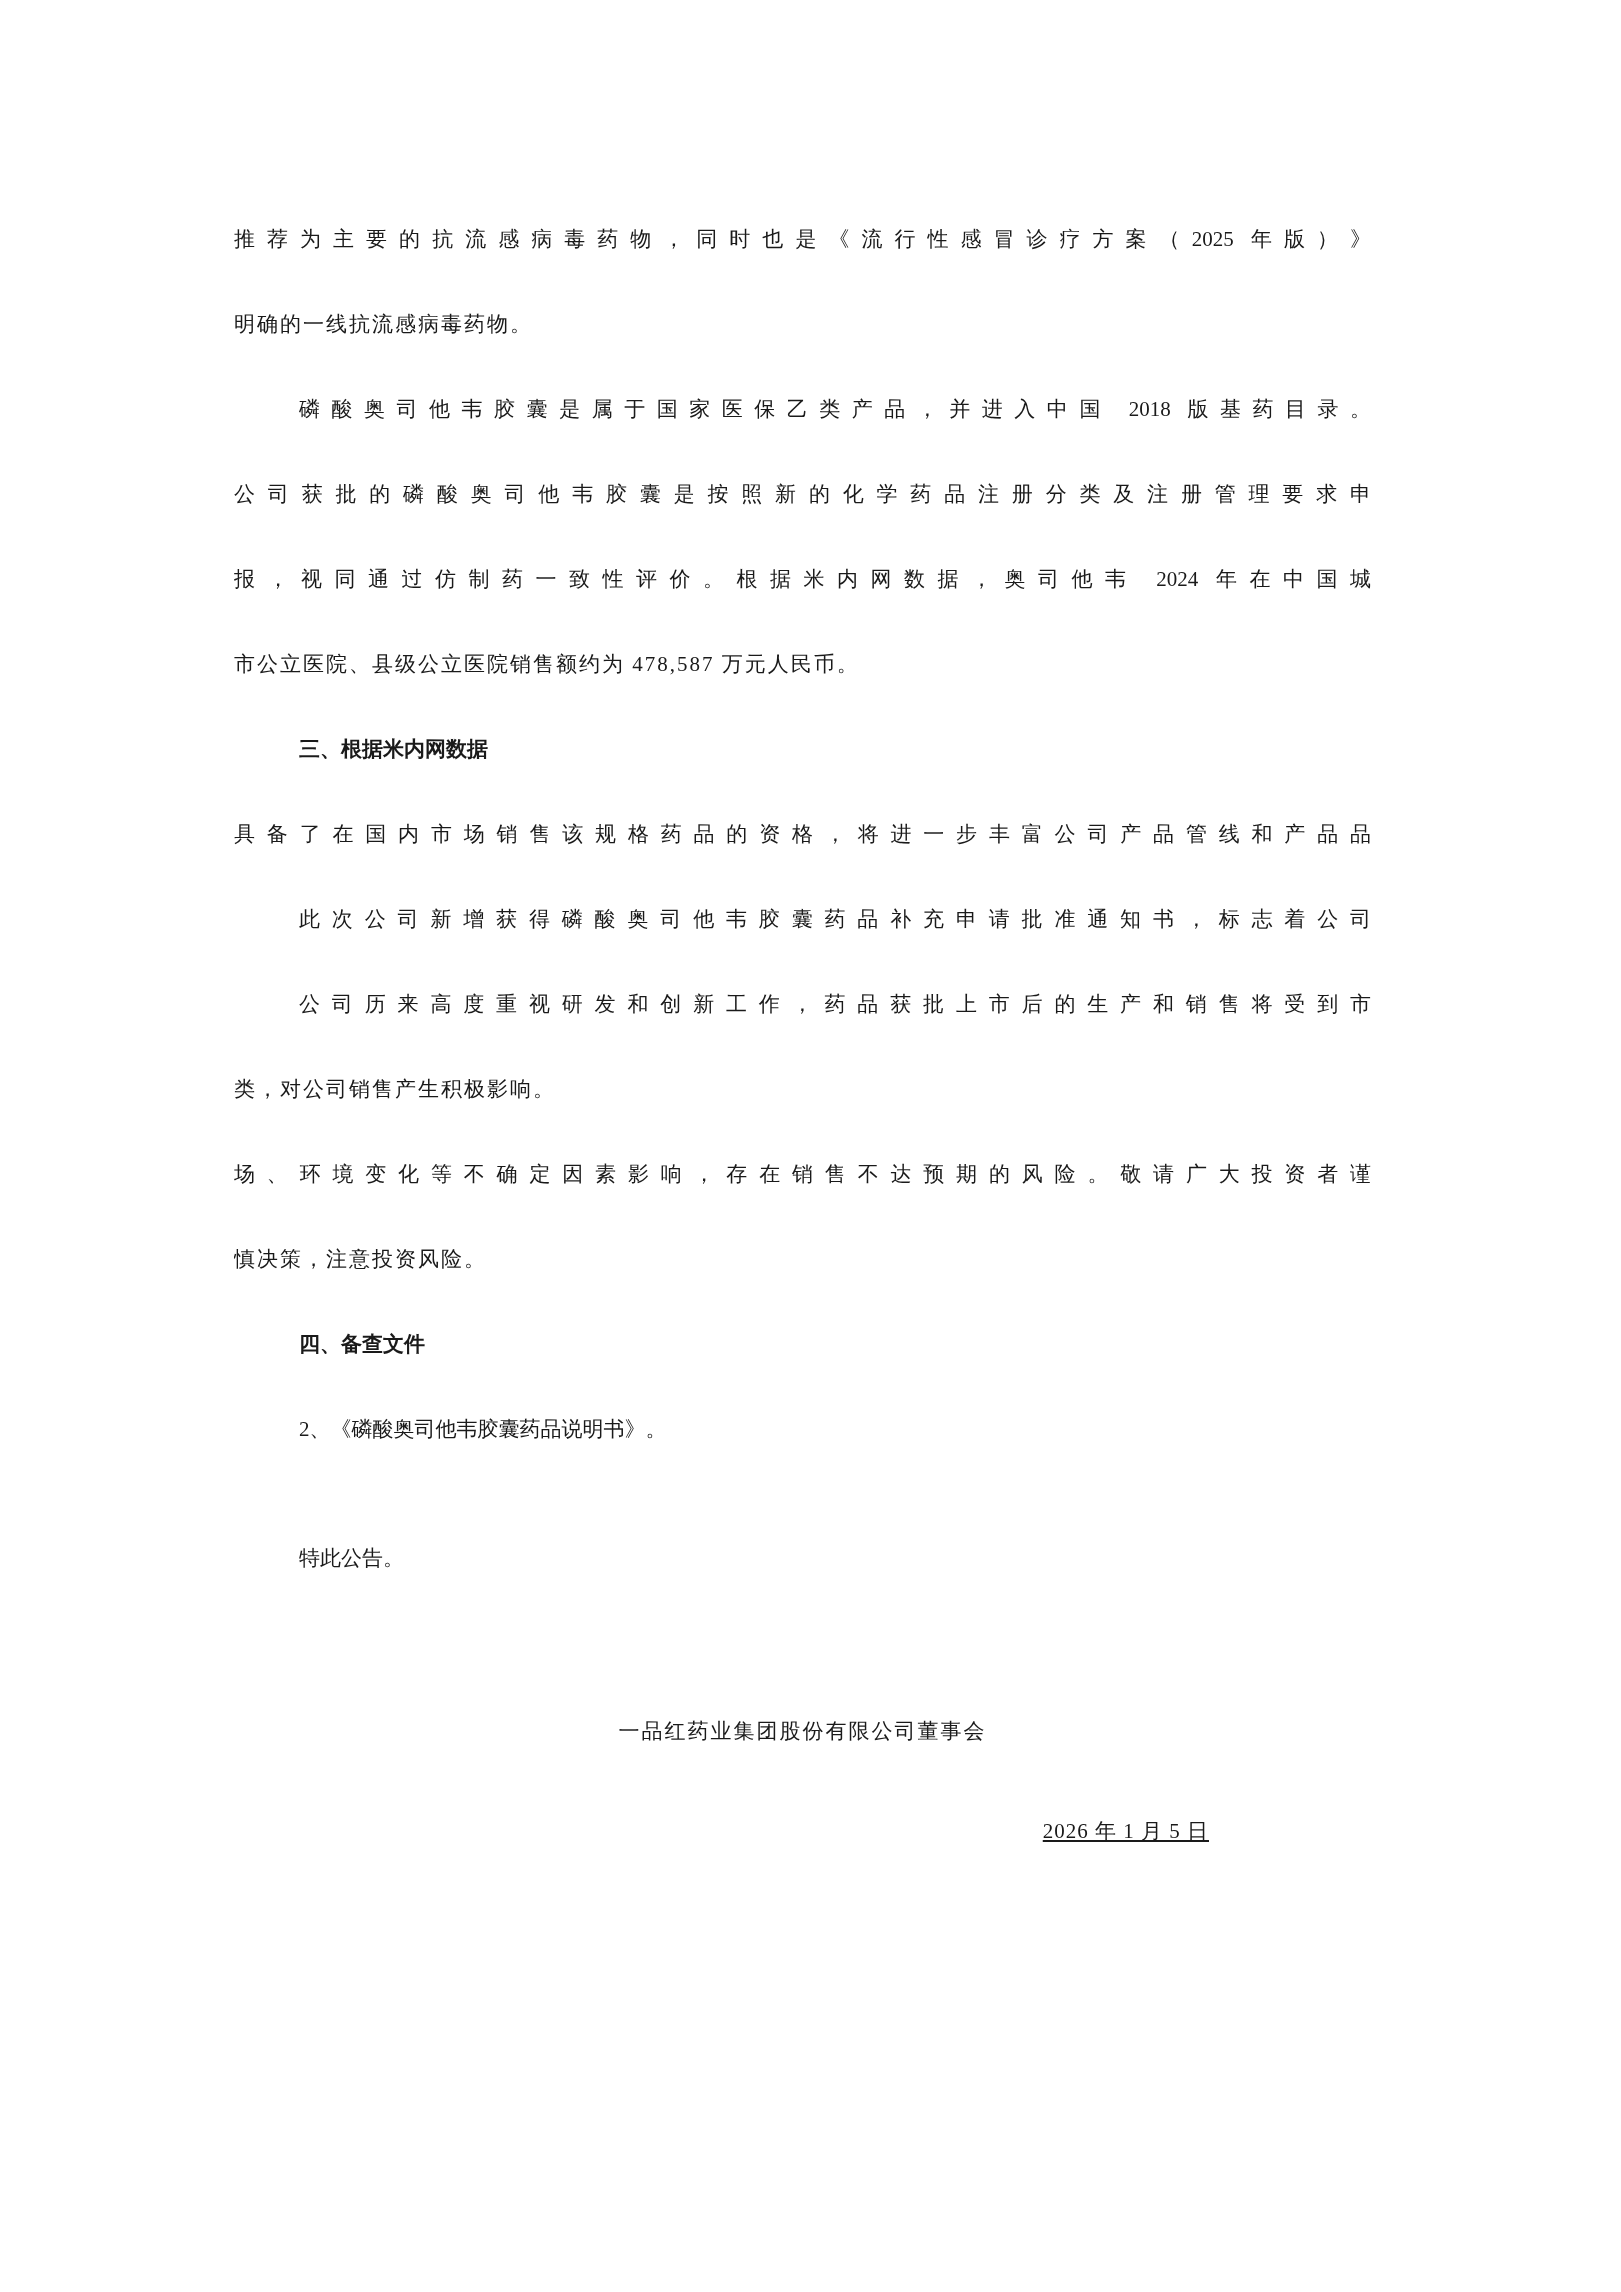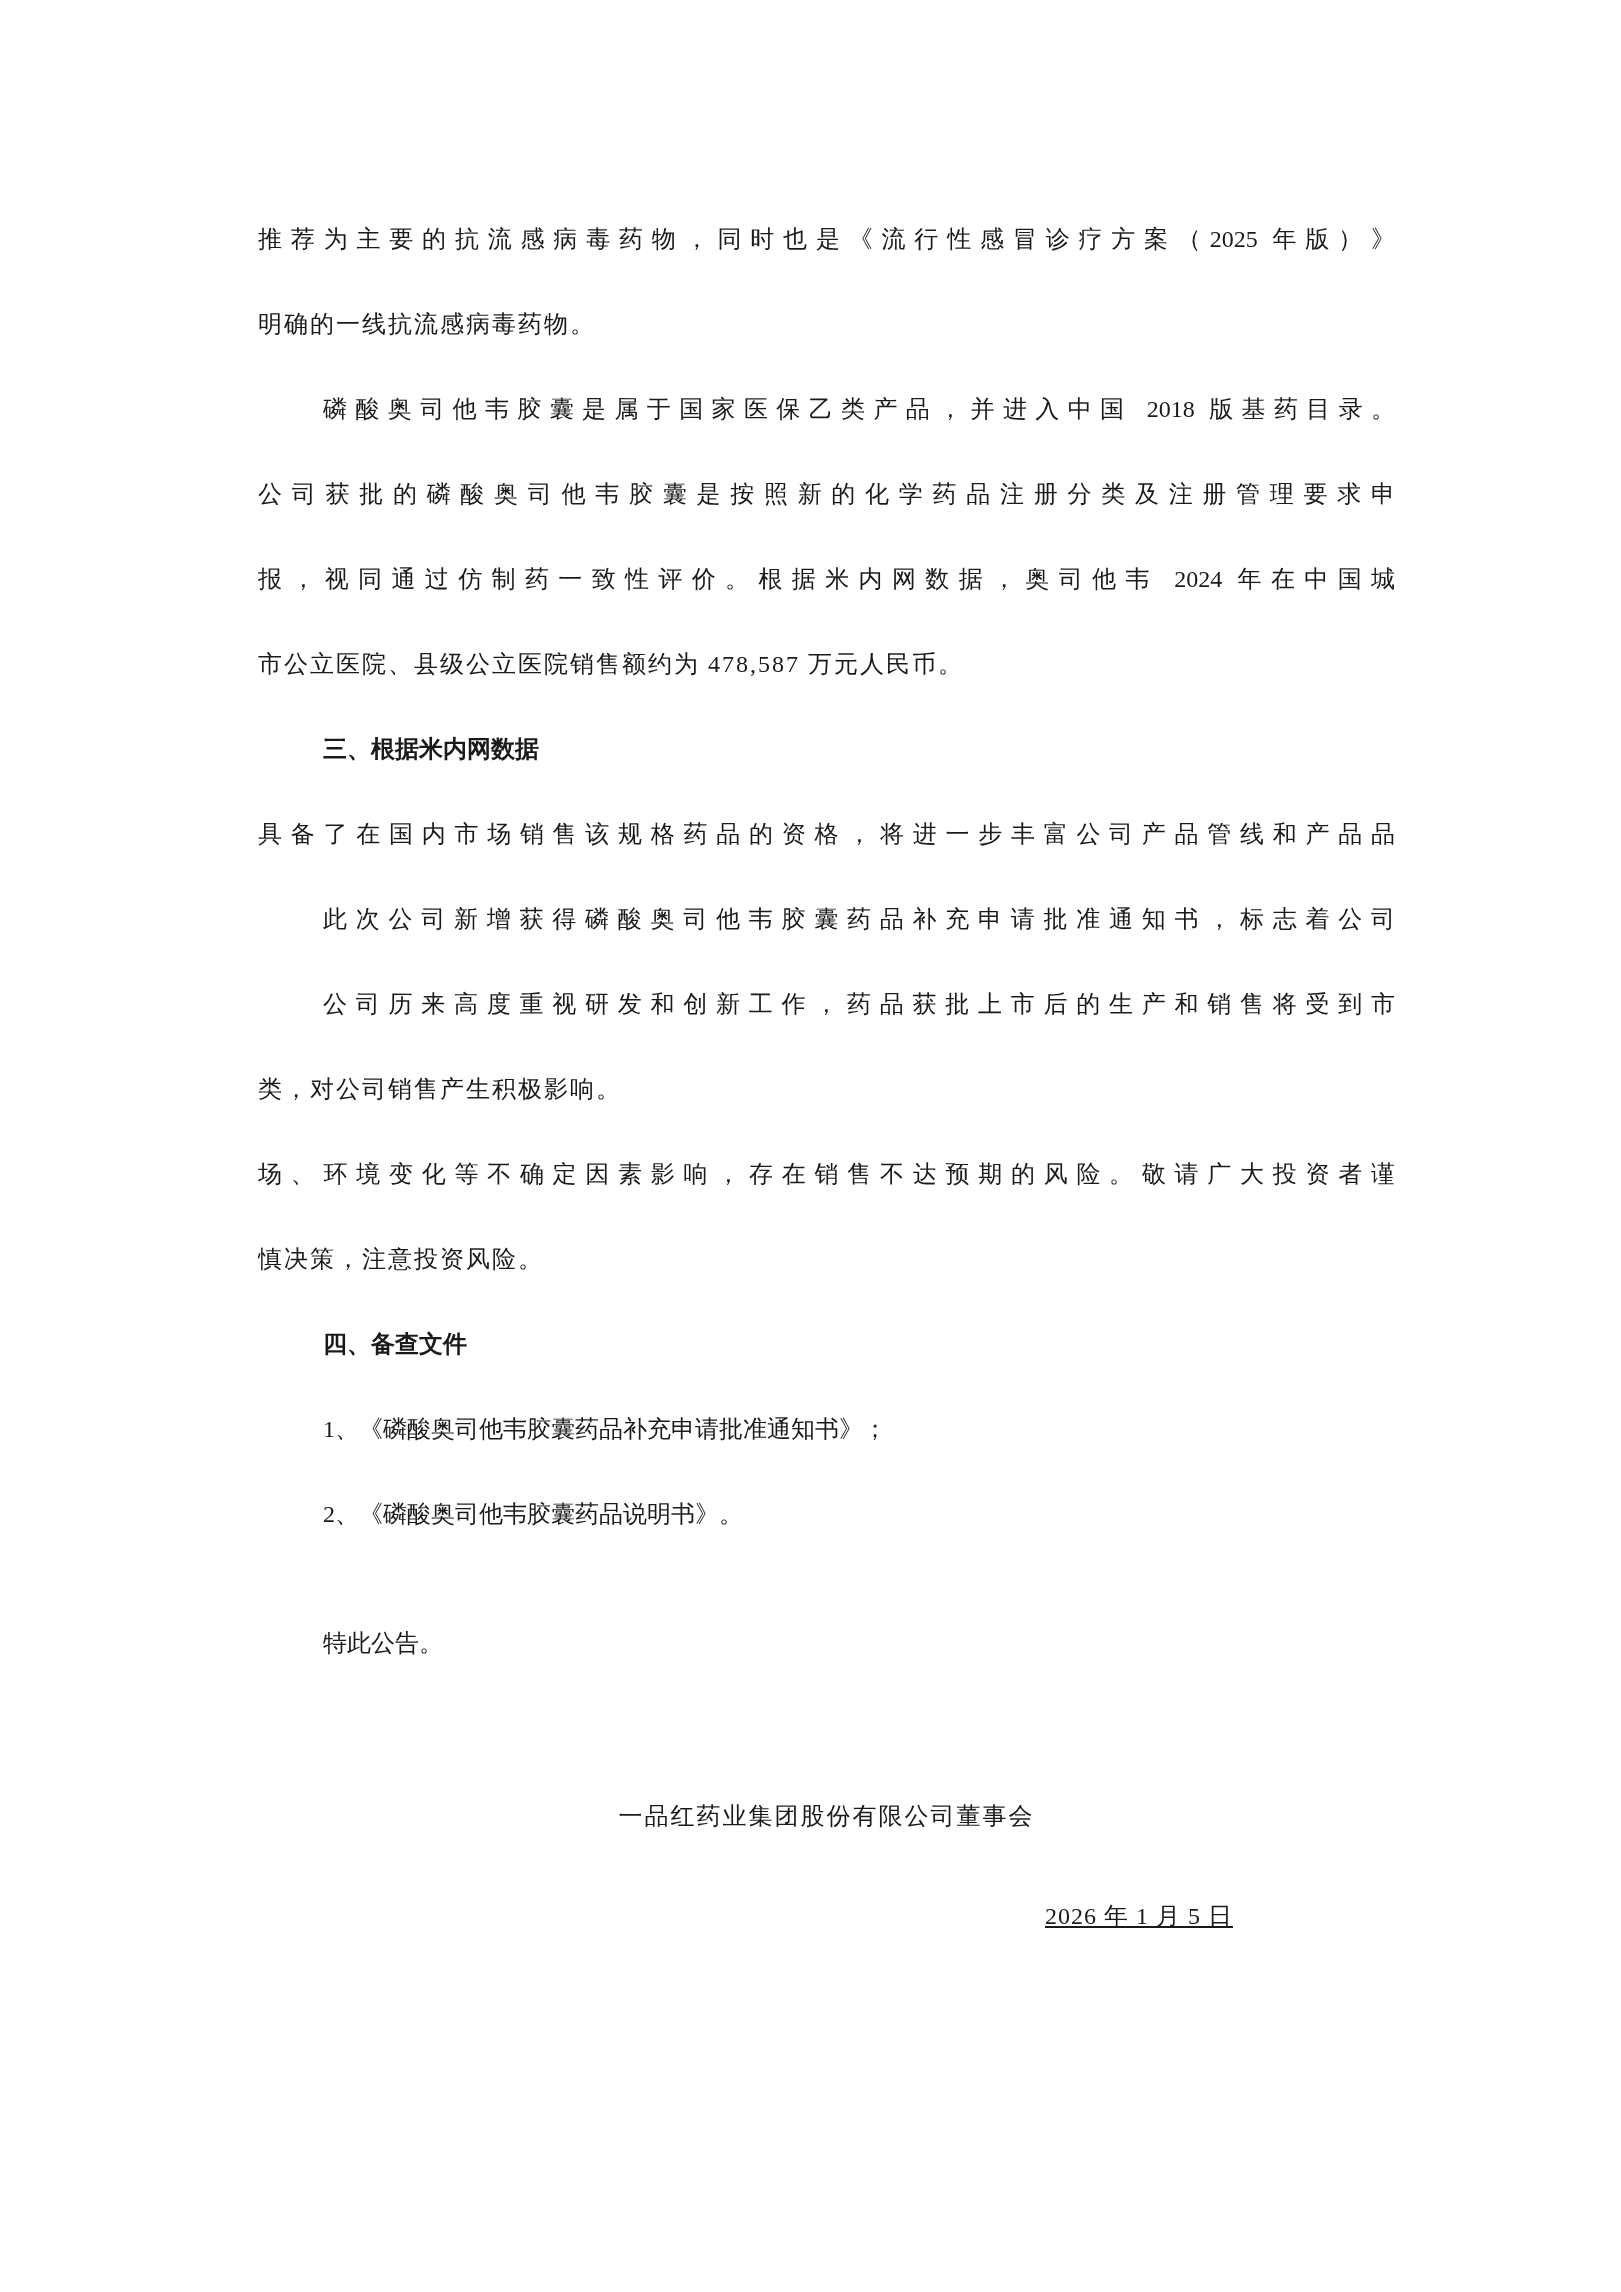--- a/index.html
+++ b/index.html
@@ -11,24 +11,24 @@
       position: relative;
       width: 1621px;
       height: 2293px;
       background: #ffffff;
       overflow: hidden;
       font-family: "Liberation Serif", "DejaVu Serif", serif;
       color: #1a1a1a;
     }
     .content {
       position: absolute;
-      left: 258px;
+      left: 234px;
       top: 197px;
       width: 1137px;
-      font-size: 24px;
+      font-size: 21px;
     }
     .ln {
       height: 85px;
       line-height: 85px;
       letter-spacing: 0;
       text-align: left;
       overflow: hidden;
     }
     
     .just {
@@ -87,21 +87,20 @@
     <div class="ln just">具备了在国内市场销售该规格药品的资格，将进一步丰富公司产品管线和产品品</div>
     <div class="ln just ind">此次公司新增获得磷酸奥司他韦胶囊药品补充申请批准通知书，标志着公司</div>
     <div class="ln just ind">公司历来高度重视研发和创新工作，药品获批上市后的生产和销售将受到市</div>
 
     <div class="ln last">类，对公司销售产生积极影响。</div>
     <div class="ln just">场、环境变化等不确定因素影响，存在销售不达预期的风险。敬请广大投资者谨</div>
     <div class="ln last">慎决策，注意投资风险。</div>
 
     <div class="ln ind bold">四、备查文件</div>
 
-    <div class="ln ind">1、《磷酸奥司他韦胶囊药品补充申请批准通知书》；</div>
     <div class="ln ind">2、《磷酸奥司他韦胶囊药品说明书》。</div>
 
     <div class="ln ind closing">特此公告。</div>
 
     <div class="sig">
       <div class="sig-company">一品红药业集团股份有限公司董事会</div>
       <div class="sig-date">2026 年 1 月 5 日</div>
     </div>
 
   </div>

